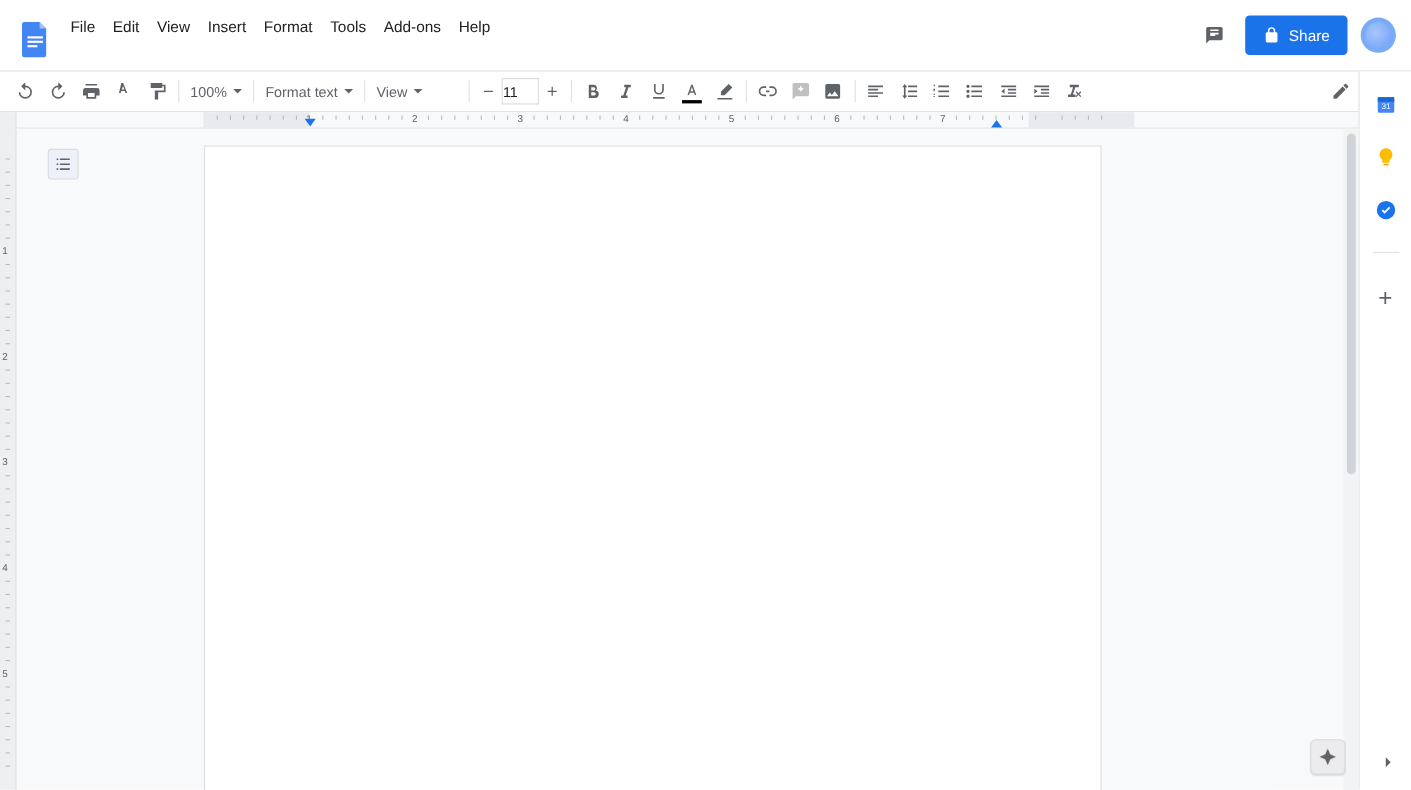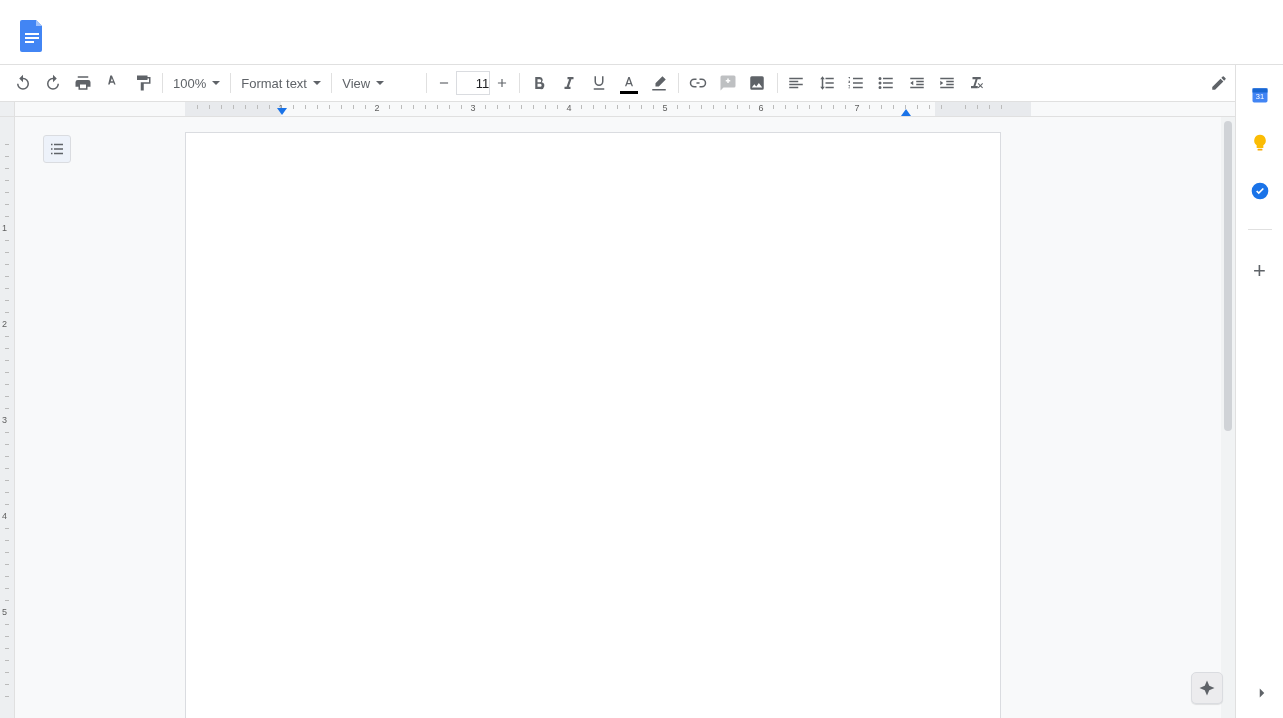--- a/index.html
+++ b/index.html
@@ -18,21 +18,21 @@
 .share-btn { display:flex; align-items:center; gap:8px; background:#1a73e8; color:#fff; font-size:14px; font-weight:500; padding:8px 16px; border-radius:4px; cursor:pointer; height:36px; }
 .avatar { width:32px; height:32px; border-radius:50%; background:#7baaf7; cursor:pointer; position:relative; overflow:hidden; }
 .avatar::after{content:""; position:absolute; inset:4px; border-radius:50%; background:radial-gradient(circle at 40% 40%, #a8c7fa, #6a9ef5);}
 
 .toolbar { height:38px; border-top:1px solid #e0e0e0; border-bottom:1px solid #e0e0e0; display:flex; align-items:center; padding:0 8px; gap:0; background:#fff; }
 .tb-btn { min-width:26px; height:26px; display:flex; align-items:center; justify-content:center; color:#5f6368; cursor:pointer; margin:0 2px; border-radius:2px; position:relative; }
 .tb-sep { width:1px; height:20px; background:#e0e0e0; margin:0 4px; }
 .combo { display:flex; align-items:center; color:#5f6368; font-size:13px; padding:0 6px; height:26px; cursor:pointer; gap:6px; }
 .combo .caret { border-top:4px solid #5f6368; border-left:4px solid transparent; border-right:4px solid transparent; }
 .fontsize-box { display:flex; align-items:center; border:1px solid transparent; }
-.fsz-input { width:34px; height:24px; border:1px solid #dadce0; text-align:right; font-size:13px; color:#202124; background:#fff; }
+.fsz-input { width:34px; height:24px; border:1px solid #dadce0; text-align:left; font-size:13px; color:#202124; background:#fff; }
 .step { width:24px; height:24px; display:flex; align-items:center; justify-content:center; color:#5f6368; cursor:pointer; }
 .underlineA { position:relative; }
 .underlineA::after { content:""; position:absolute; left:4px; right:4px; bottom:2px; height:3px; background:#000; }
 .tb-spacer { flex:1; }
 .collapse-btn { width:30px; height:30px; display:flex; align-items:center; justify-content:center; color:#5f6368; cursor:pointer; border-radius:50%; }
 
 
 .ruler-area { height:15px; background:#f8f9fa; border-bottom:1px solid #e0e0e0; position:relative; display:flex; }
 .vruler-space { width:15px; background:#edeff1; border-right:1px solid #e0e0e0; }
 .hruler { flex:1; position:relative; margin-right:48px; }
@@ -80,20 +80,47 @@
   <div class="docicon">
     <svg viewBox="0 0 36 36">
         <path fill="#4285f4" d="M8 3h14l6 6v24a2 2 0 0 1-2 2H8a2 2 0 0 1-2-2V5a2 2 0 0 1 2-2z"></path>
         <path fill="#a1c2fa" d="M22 3l6 6h-6z"></path>
         <rect x="11" y="16" width="14" height="2" fill="#fff"></rect>
         <rect x="11" y="20" width="14" height="2" fill="#fff"></rect>
         <rect x="11" y="24" width="9" height="2" fill="#fff"></rect>
       </svg>
   </div>
   <div class="title-center">
+    <div class="menubar">
+      <div class="mitem">File</div>
+      <div class="mitem">Edit</div>
+      <div class="mitem">View</div>
+      <div class="mitem">Insert</div>
+      <div class="mitem">Format</div>
+      <div class="mitem">Tools</div>
+      <div class="mitem">Add-ons</div>
+      <div class="mitem">Help</div>
+    </div>
+  </div>
+  <div class="title-right">
+    <div class="comment-hist">
+      <svg class="ico" viewBox="0 0 24 24">
+          <path d="M20 2H4a2 2 0 0 0-2 2v18l4-4h14a2 2 0 0 0 2-2V4a2 2 0 0 0-2-2zM7 9h10v2H7zm6 4H7v-2h6zm4-6H7V5h10z"></path>
+        </svg>
+    </div>
+    <div class="share-btn">
+      <svg viewBox="0 0 24 24" style="width:16px;height:16px;fill:#fff">
+          <path d="M18 8a2 2 0 1 0-2-2 2 2 0 0 0 2 2zM6 10a2 2 0 1 0 2 2 2 2 0 0 0-2-2zm12 4a2 2 0 1 0 2 2 2 2 0 0 0-2-2z" opacity="0"></path>
+          <path d="M17 10V7h-4V5h4V2l5 4-5 4zM12 11a4 4 0 0 0-4-4H5v2h3a2 2 0 0 1 2 2v2H5v2h5v3l5-4-5-4z" opacity="0"></path>
+          <path d="M12 1a4 4 0 0 0-4 4v1h2V5a2 2 0 1 1 4 0v1h2V5a4 4 0 0 0-4-4zM7 8v11h10V8zm0-2h10a2 2 0 0 1 2 2v11a2 2 0 0 1-2 2H7a2 2 0 0 1-2-2V8a2 2 0 0 1 2-2z" opacity="0"></path>
+          <path d="M18 8h-1V6a5 5 0 0 0-10 0v2H6a2 2 0 0 0-2 2v10a2 2 0 0 0 2 2h12a2 2 0 0 0 2-2V10a2 2 0 0 0-2-2zM9 6a3 3 0 1 1 6 0v2H9z"></path>
+        </svg>
+      <span>Share</span>
+    </div>
+    <div class="avatar"></div>
   </div>
 </div>
 
 <div class="toolbar">
   <div class="tb-btn">
       <svg class="ico" viewBox="0 0 24 24">
         <path d="M12 5V1L7 6l5 5V7a6 6 0 1 1-6 6H4a8 8 0 1 0 8-8z"></path>
       </svg>
     </div>
   <div class="tb-btn">

